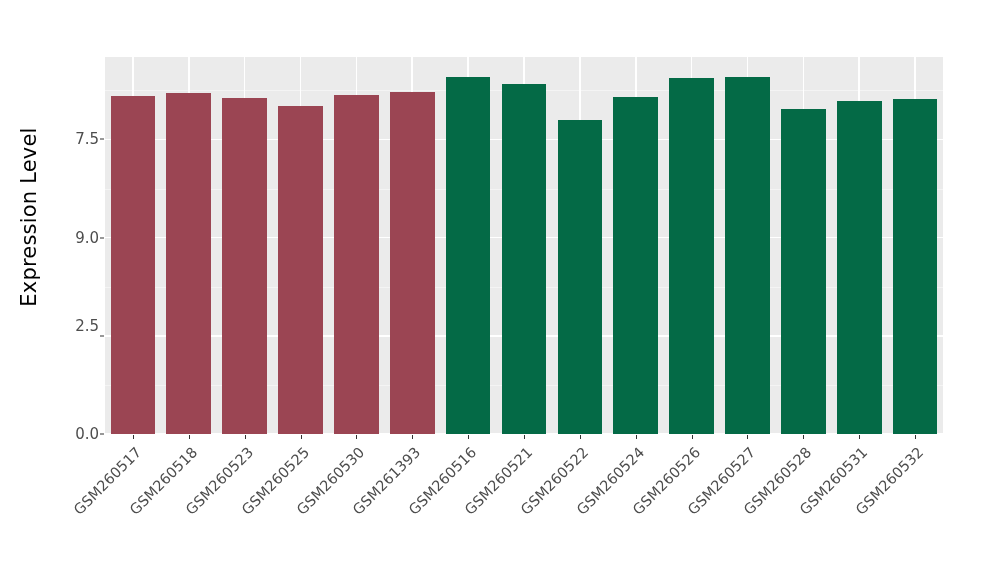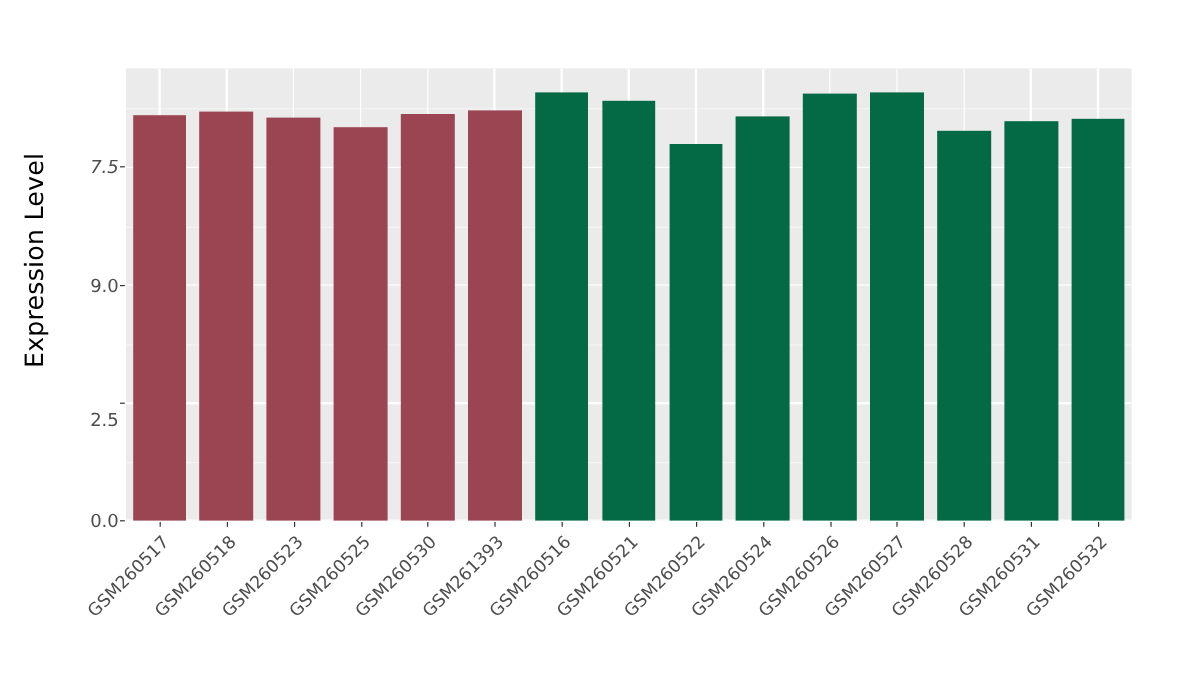--- a/index.html
+++ b/index.html
@@ -127,23 +127,23 @@
 <body>
 
 <div id="plot-root">
 
   <div id="y-axis-title">
     <span>Expression Level</span>
   </div>
 
   <div id="y-axis-labels">
       <div class="y-tick-label" style="top: 434px;">0.0</div>
-      <div class="y-tick-label" style="top: 350px;">2.5</div>
+      <div class="y-tick-label" style="top: 326px;">2.5</div>
       <div class="y-tick-label" style="top: 237.646px;">9.0</div>
-      <div class="y-tick-label" style="top: 139.469px; font-style: italic;">7.5</div>
+      <div class="y-tick-label" style="top: 139.469px;">7.5</div>
     </div>
 
   <div id="panel">
       <div class="grid-minor-y" style="top: 327.911px;"></div>
       <div class="grid-minor-y" style="top: 229.734px;"></div>
       <div class="grid-minor-y" style="top: 131.557px;"></div>
       <div class="grid-minor-y" style="top: 33.3802px;"></div>
       <div class="grid-major-y" style="top: 376.2px;"></div>
       <div class="grid-major-y" style="top: 278.023px;"></div>
       <div class="grid-major-y" style="top: 179.846px;"></div>

